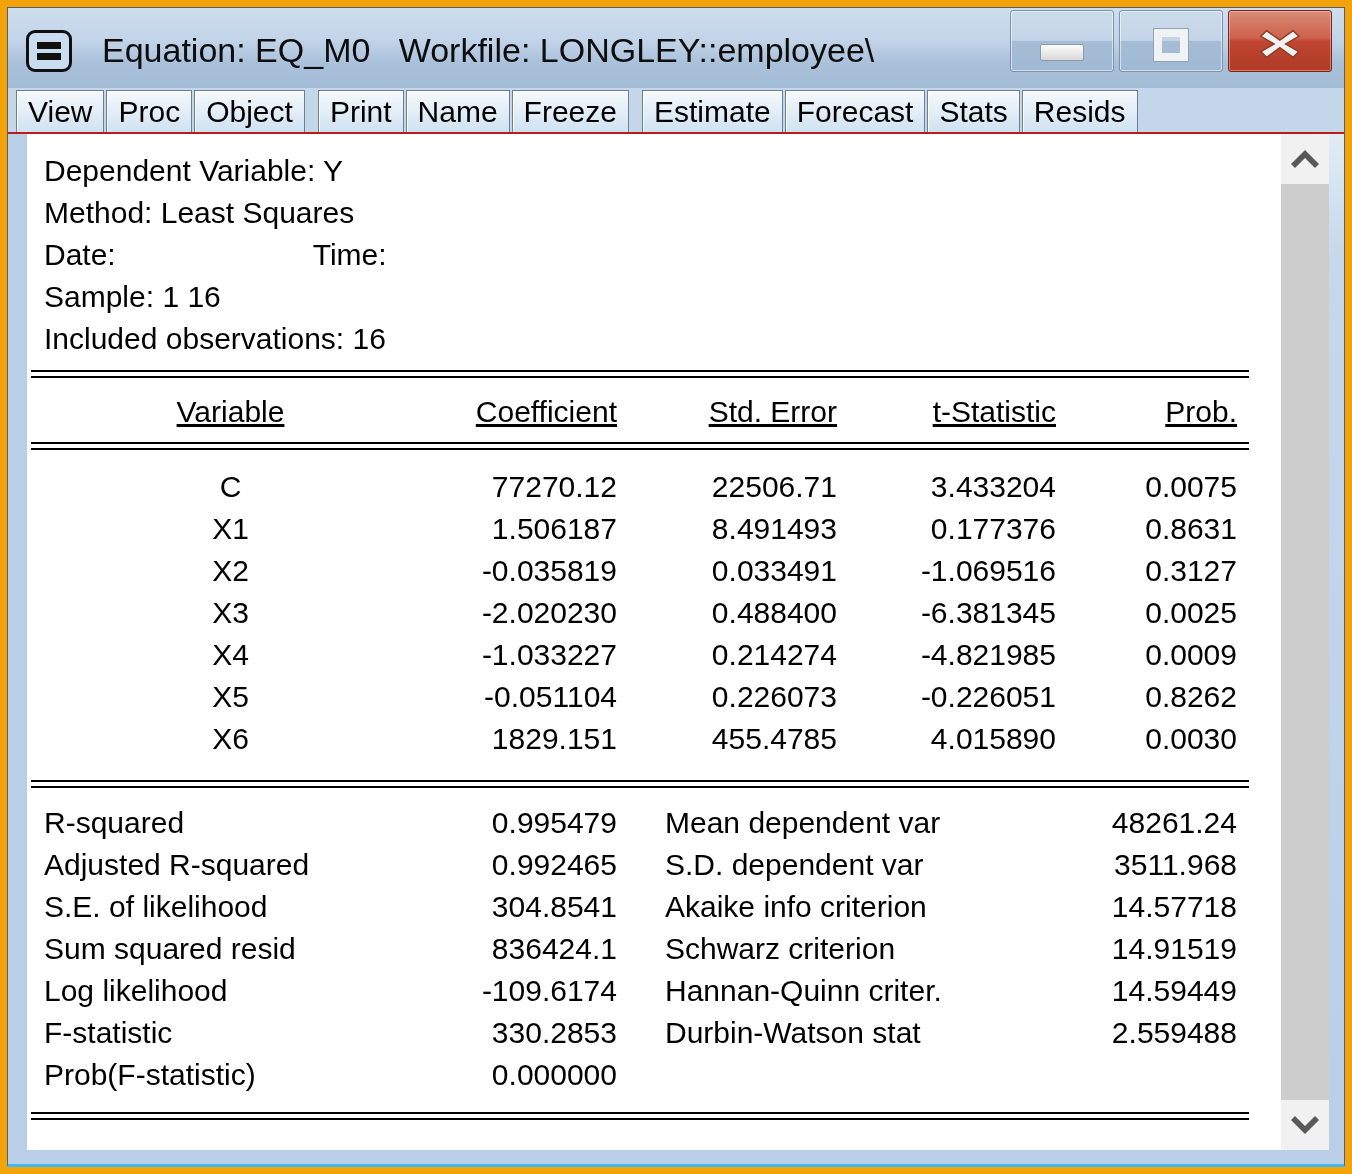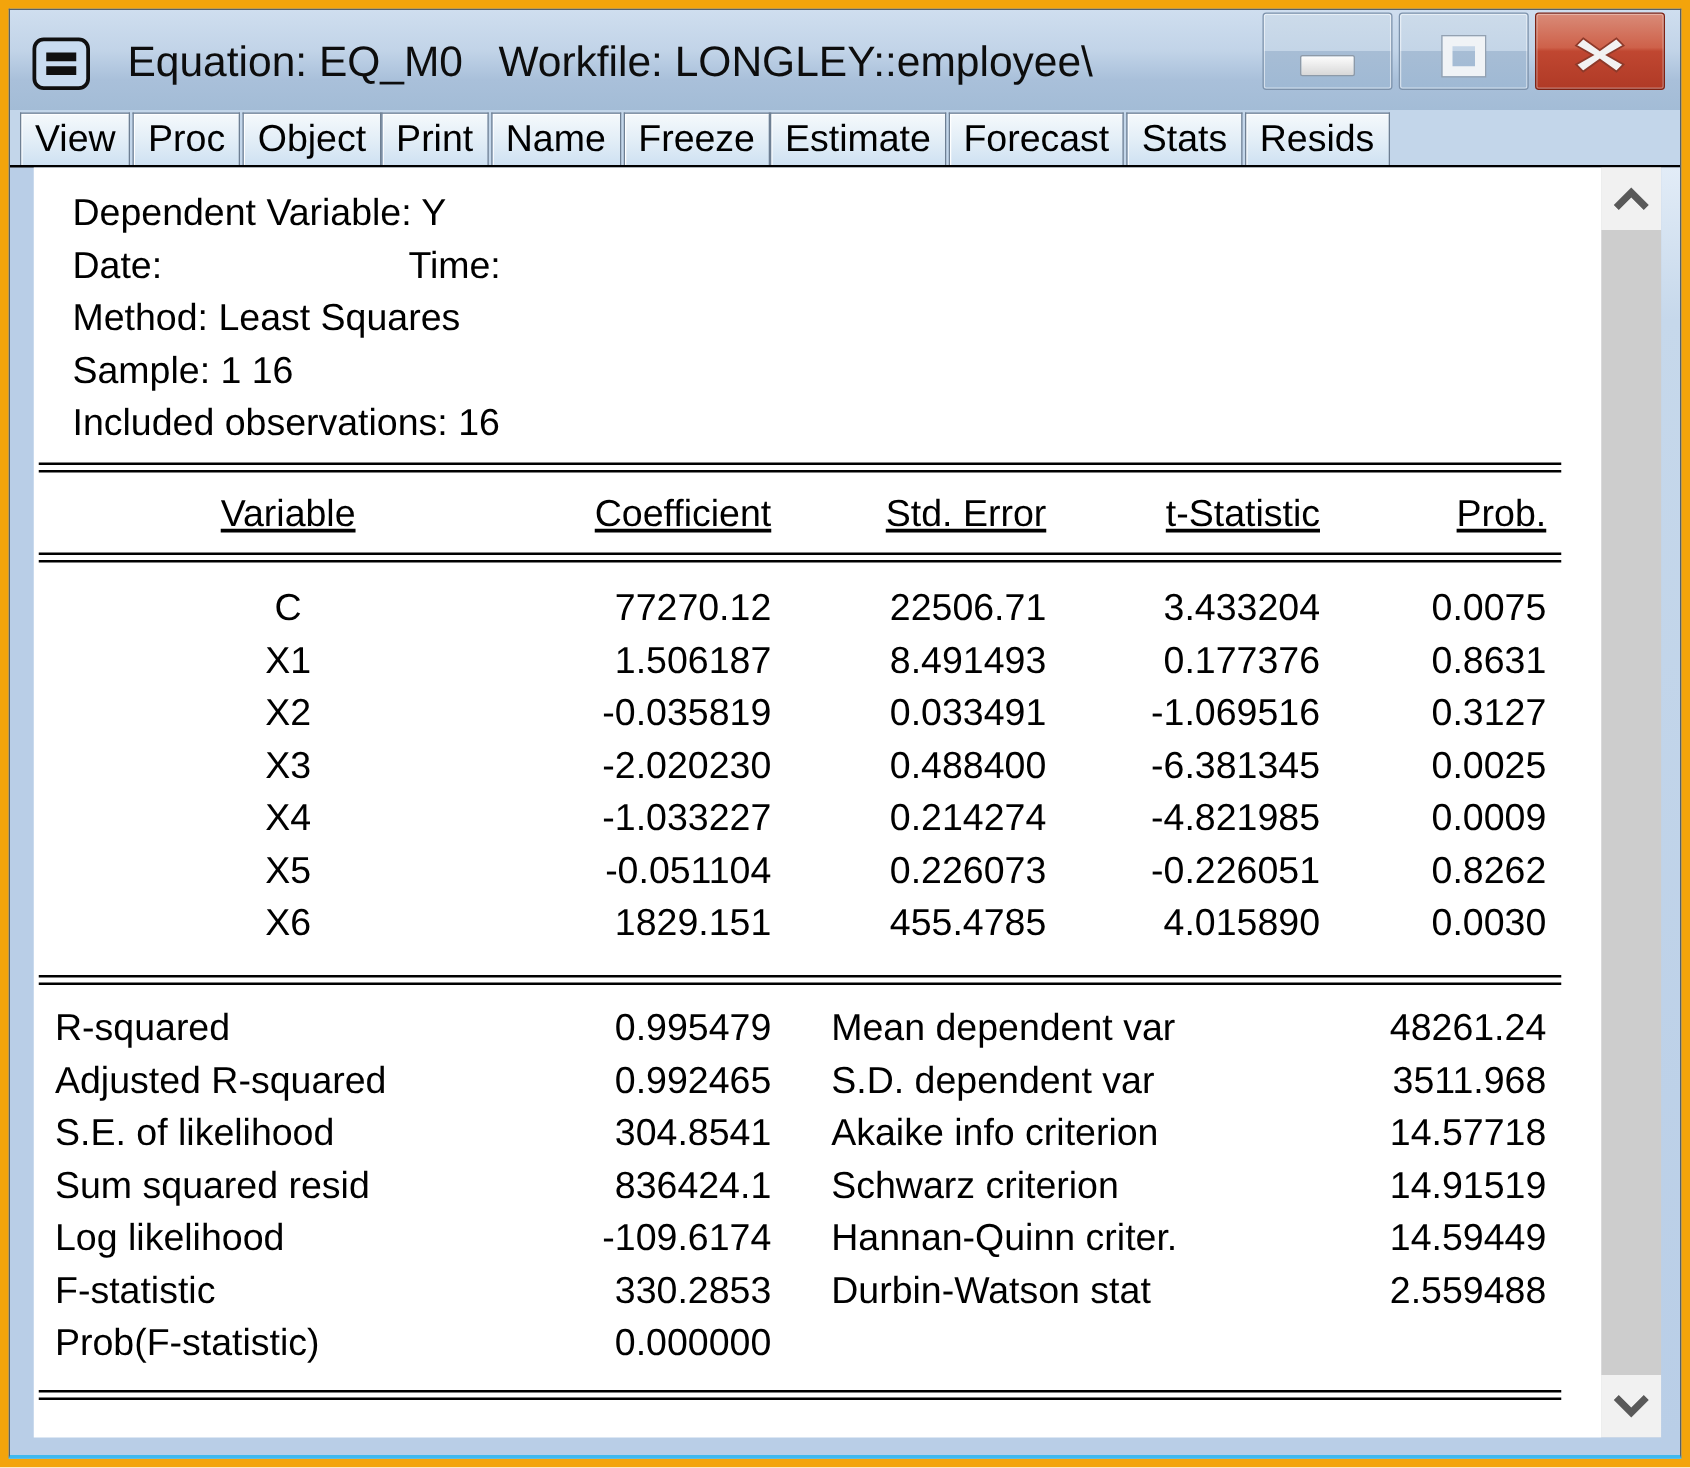--- a/index.html
+++ b/index.html
@@ -66,42 +66,42 @@
     width:34px; height:32px; margin-top:8px;
     border:8px solid #F0F3F6; outline:1px solid #93A1B1;
     background:transparent;
   }
   .glyph-close { margin-top:6px; }
 
   
   .menubar {
     height:46px; flex:0 0 auto;
     background:#C3D6EA;
-    border-bottom:2px solid #000000;
+    border-bottom:2px solid #b91c1c;
     display:flex; align-items:stretch;
-    padding:2px 0 0 8px; 
+    padding:2px 0 0 8px; gap:13px;
   }
   .menugroup { display:flex; gap:2px; }
   .menubtn {
     border:1px solid #6E7F93; border-bottom:none;
     background:linear-gradient(to bottom,#F5F9FC 0%,#E3EEF7 50%,#CFE1F2 100%);
     box-shadow:inset 1px 1px 0 #fff;
     font-size:30px; padding:0 11px;
     display:flex; align-items:center;
     cursor:default;
   }
 
   
   .content { flex:1 1 auto; display:flex; padding-left:19px; min-height:0; }
   .bodyarea {
     flex:1 1 auto; background:#fff; overflow:hidden;
     font-size:30px; line-height:42px; position:relative;
     padding-top:16px;
   }
-  .pad { padding-left:31px; }
+  .pad { padding-left:17px; }
 
   .hr2 { height:8px; border-top:2px solid #000; border-bottom:2px solid #000; margin-left:4px; margin-right:32px; }
 
   .coefgrid { display:grid; grid-template-columns:373px 200px 220px 219px 181px; padding-left:17px; }
   .coefgrid .c0 { text-align:center; }
   .coefgrid .c1,.coefgrid .c2,.coefgrid .c3,.coefgrid .c4 { text-align:right; }
 
   .headrow { padding-top:13px; padding-bottom:9px;text-decoration:underline; }
 
   .sumgrid { display:grid; grid-template-columns:373px 200px 48px 332px 240px; padding-left:17px; }
@@ -165,24 +165,24 @@
         <div class="menubtn">Stats</div>
         <div class="menubtn">Resids</div>
       </div>
     </div>
 
     <div class="content">
 
       <div class="bodyarea">
 
         <div class="pad">Dependent Variable: Y</div>
+        <div class="pad">Method: Least Squares</div>
         <div class="pad">
           <span>Date:</span><span style="display:inline-block;width:197px"></span><span>Time:</span>
         </div>
-        <div class="pad">Method: Least Squares</div>
         <div class="pad">Sample: 1 16</div>
         <div class="pad">Included observations: 16</div>
 
         <div class="hr2 mt10"></div>
 
         <div class="coefgrid headrow">
           <span class="c0">Variable</span>
           <span class="c1">Coefficient</span>
           <span class="c2">Std. Error</span>
           <span class="c3">t-Statistic</span>

